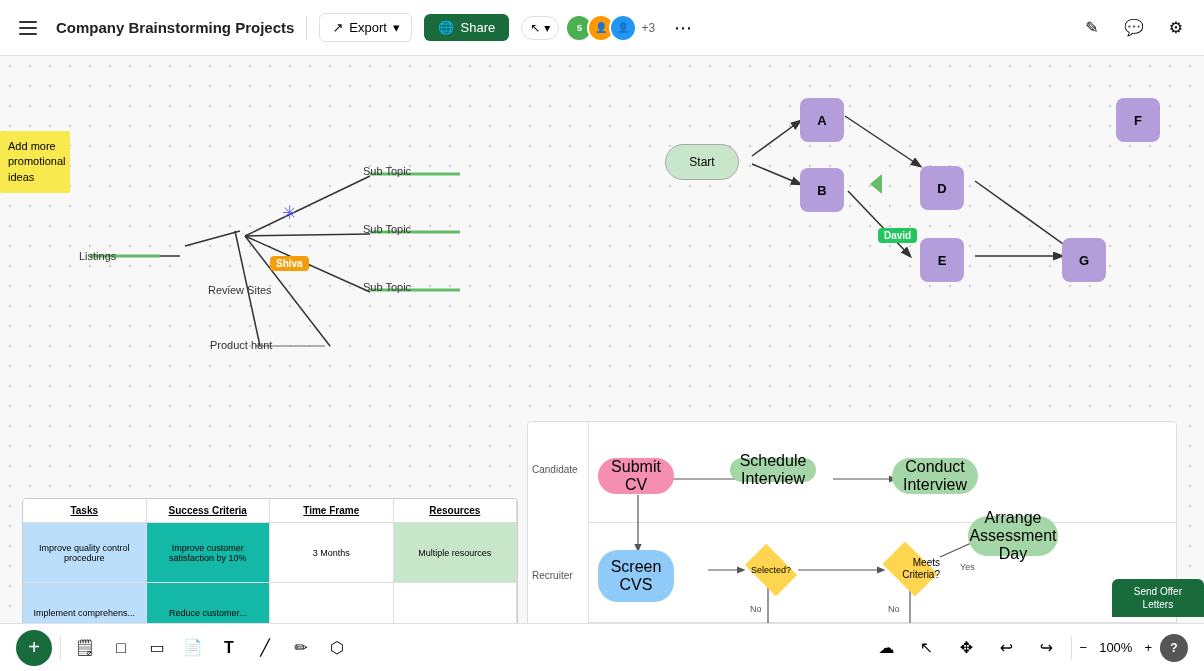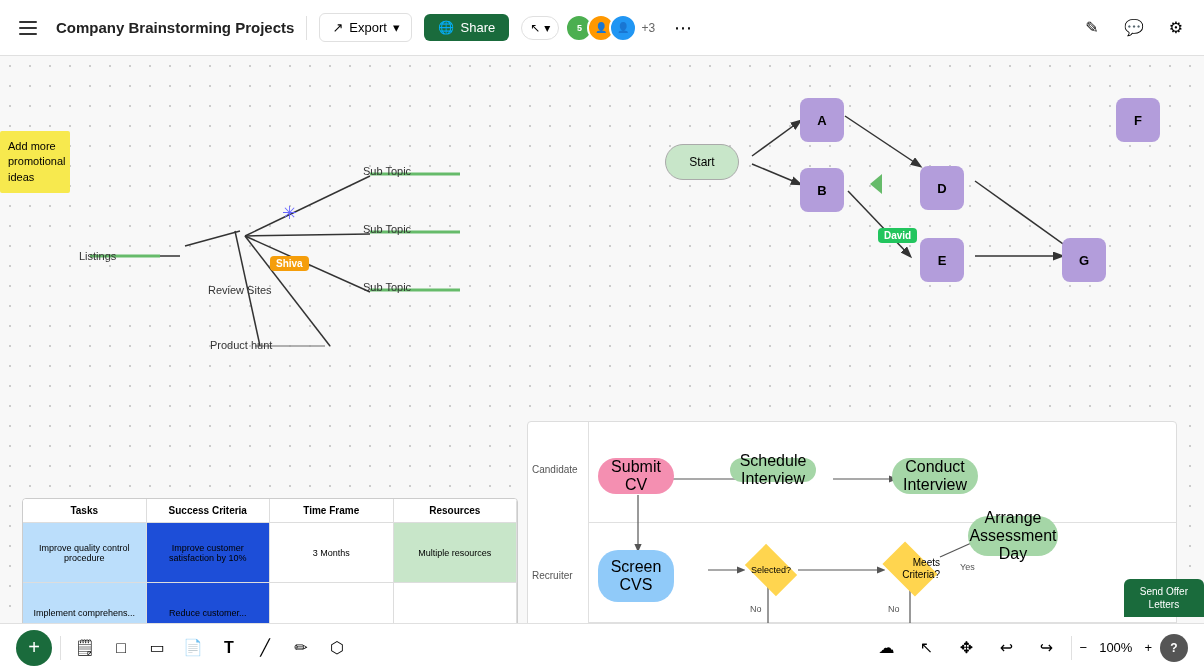--- a/index.html
+++ b/index.html
@@ -32,39 +32,39 @@
 
     
     .flowchart-panel { position: absolute; background: #fff; border: 1px solid #ddd; border-radius: 4px; overflow: hidden; }
 
     
     .fc-rounded { border-radius: 20px; display: flex; align-items: center; justify-content: center; position: absolute; font-size: 16px; font-weight: 500; text-align: center; }
 
     
     .task-table { position: absolute; background: #fff; border: 1px solid #ccc; border-radius: 4px; overflow: hidden; }
     .task-table-header { display: grid; grid-template-columns: 1fr 1fr 1fr 1fr; background: #fff; }
-    .th-cell { padding: 6px 8px; font-size: 10px; font-weight: 600; text-align: center; border-right: 1px solid #ddd; border-bottom: 1px solid #ddd; }
+    .th-cell { padding: 6px 8px; font-size: 10px; font-weight: 600; text-align: center; border-right: 1px solid #ddd; border-bottom: 1px solid #ddd; text-decoration: underline; }
     .task-row { display: grid; grid-template-columns: 1fr 1fr 1fr 1fr; }
     .td-cell { padding: 6px 8px; font-size: 9px; text-align: center; border-right: 1px solid #ddd; border-bottom: 1px solid #ddd; min-height: 60px; display: flex; align-items: center; justify-content: center; }
-    .cell-pink { background: #1d4ed8; justify-content: center; }
+    .cell-pink { background: #14b8a6; justify-content: center; }
     .cell-blue { background: #bbdefb; }
     .cell-green { background: #c8e6c9; }
 
     
     .bottom-toolbar { position: absolute; bottom: 0; left: 0; right: 0; height: 48px; background: #fff; border-top: 1px solid #e0e0e0; display: flex; align-items: center; padding: 0 16px; gap: 4px; z-index: 10; }
     .tool-btn { width: 32px; height: 32px; display: flex; align-items: center; justify-content: center; border-radius: 6px; cursor: pointer; border: none; background: transparent; font-size: 16px; }
     .toolbar-right { margin-left: auto; display: flex; align-items: center; gap: 8px; }
 
     
     .cursor-label { position: absolute; padding: 2px 6px; border-radius: 4px; font-size: 10px; color: #fff; font-weight: 600; }
 
     
     .lines-svg { position: absolute; top: 0; left: 0; pointer-events: none; }
 
-    .send-offer-btn { position: absolute; bottom: 8px; right: 8px; background: #1a6b3c; color: #fff; border-radius: 6px; padding: 6px 16px; font-size: 10px; text-align: center; cursor: pointer; line-height: 1.3; }
+    .send-offer-btn { position: absolute; bottom: 8px; right: 8px; background: #1a6b3c; color: #fff; border-radius: 6px; padding: 6px 22px; font-size: 10px; text-align: center; cursor: pointer; line-height: 1.3; }
 
     .help-btn { width: 28px; height: 28px; background: #555; border-radius: 50%; display: flex; align-items: center; justify-content: center; color: #fff; font-size: 12px; font-weight: 700; cursor: pointer; }
   </style>
 </head>
 <body>
 
 <div class="topbar">
   <div class="menu-btn">
     <div class="hamburger">
       <span></span>

